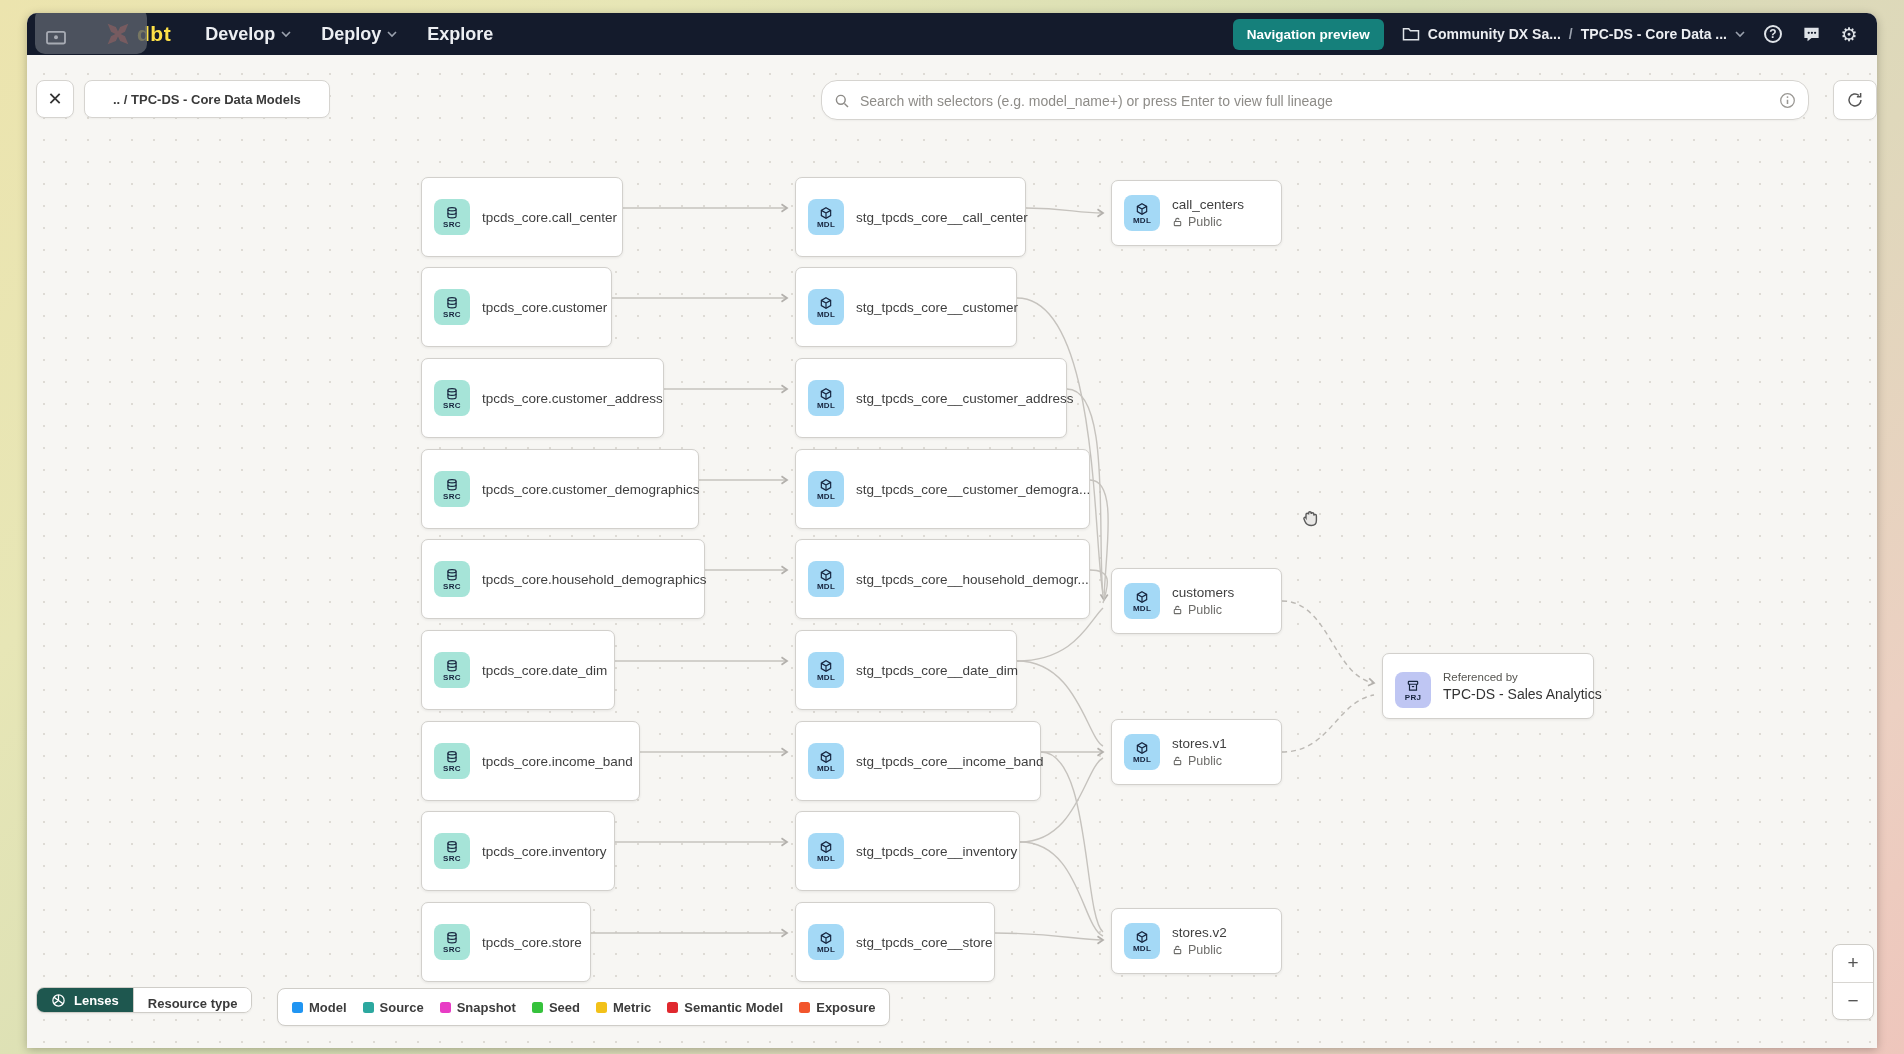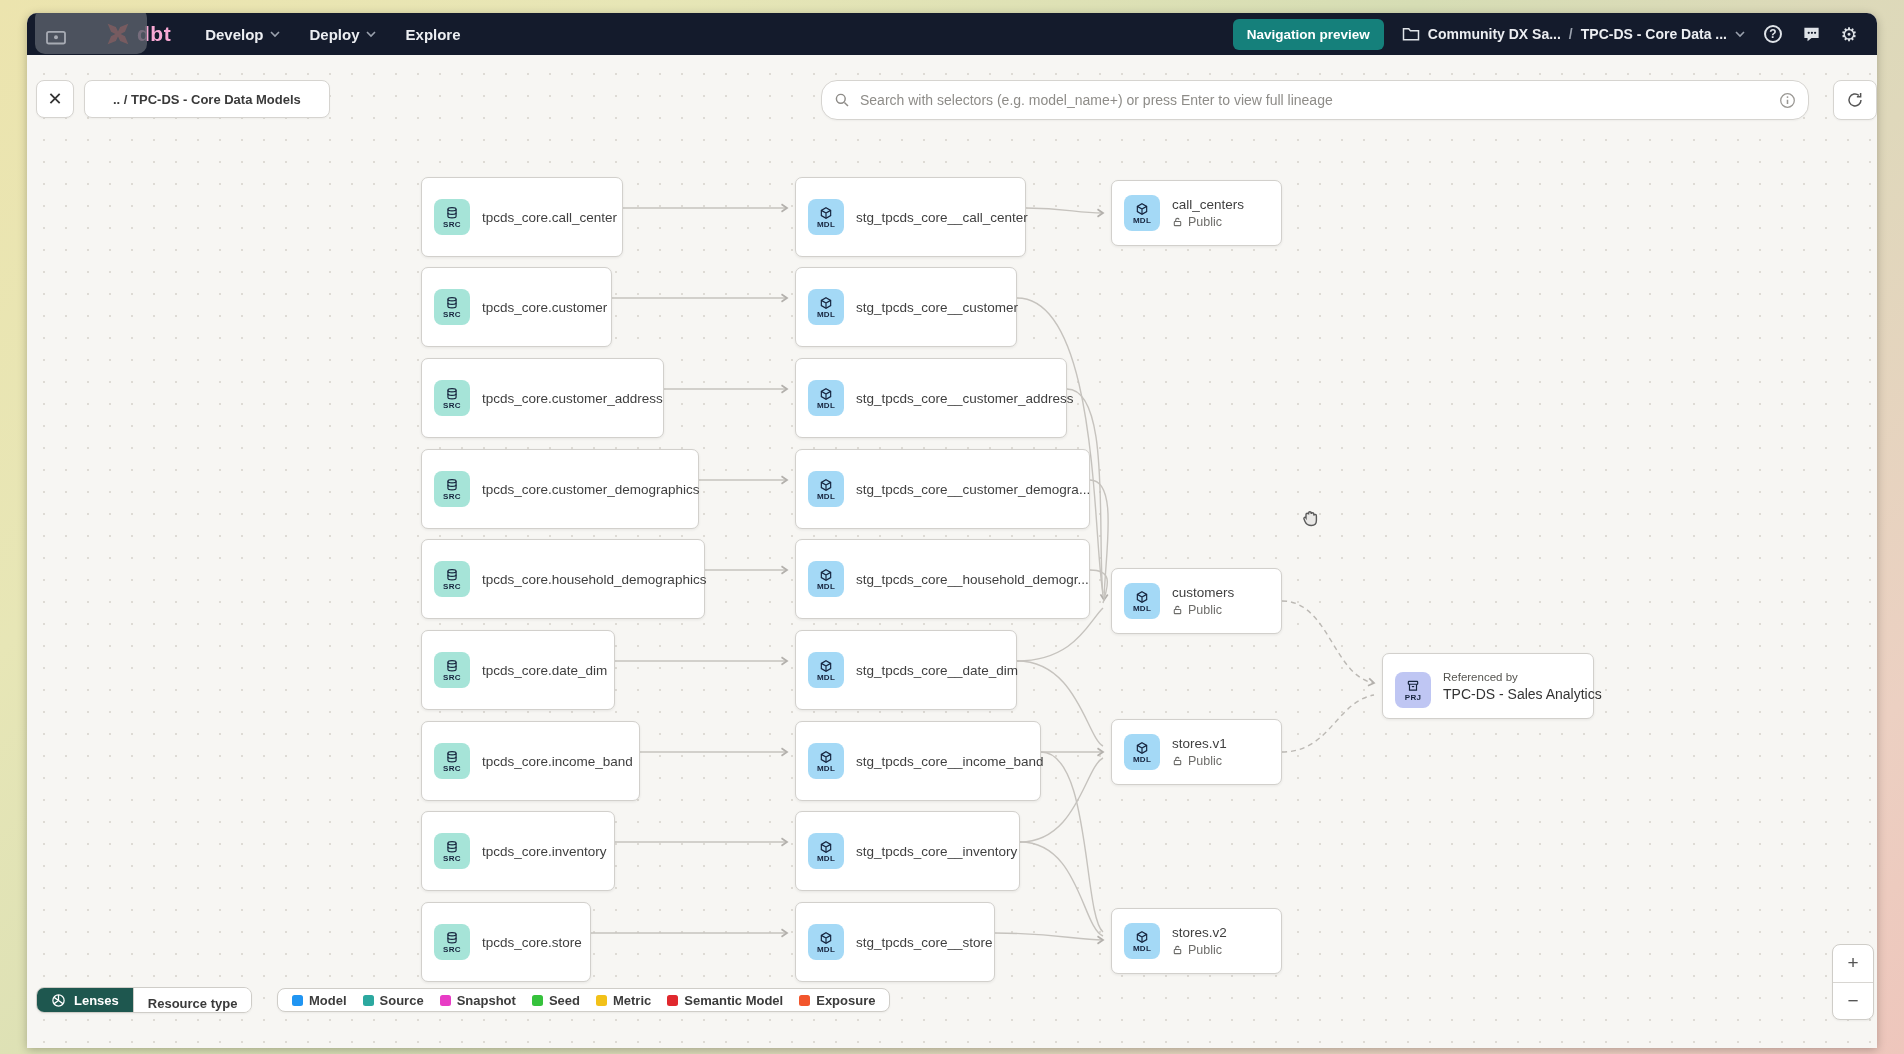--- a/index.html
+++ b/index.html
@@ -12,23 +12,23 @@
     position:absolute; left:27px; top:13px; width:1850px; height:1035px;
     border-radius:10px 10px 0 0; overflow:hidden; background:#f7f6f3;
     box-shadow:0 2px 10px rgba(0,0,0,.25);
   }
   
   .nav {
     position:absolute; left:0; top:0; right:0; height:42px; background:#141b2c;
     display:flex; align-items:center; padding:0 18px; color:#e8eaee;
   }
   .brand { display:flex; align-items:center; gap:6px; margin-left:60px; margin-right:34px; }
-  .brand-name { font-size:21px; font-weight:bold; color:#f9a8d4; letter-spacing:.5px; }
+  .brand-name { font-size:21px; font-weight:bold; color:#fde047; letter-spacing:.5px; }
   .nav-menu { display:flex; align-items:center; gap:30px; }
-  .nav-item { display:flex; align-items:center; gap:6px; font-size:15px; font-weight:bold; color:#eceef2; cursor:pointer; }
+  .nav-item { display:flex; align-items:center; gap:6px; font-size:18px; font-weight:bold; color:#eceef2; cursor:pointer; }
   .chev { width:10px; height:7px; }
   .nav-right { margin-left:auto; display:flex; align-items:center; gap:18px; }
   .preview-badge { background:#15807b; color:#fff; font-size:13.5px; font-weight:bold;
     padding:8px 14px; border-radius:6px; }
   .nav-crumbs { display:flex; align-items:center; gap:8px; font-size:14px; font-weight:bold; color:#eceef2; }
   .nav-icon { width:20px; height:20px; display:flex; align-items:center; justify-content:center; color:#dfe3e8; }
   .help-circle { width:18px; height:18px; border:2px solid #dfe3e8; border-radius:50%;
     font-size:12px; font-weight:bold; display:flex; align-items:center; justify-content:center; }
   
   .artifact { position:absolute; left:8px; top:-5px; width:112px; height:46px;
@@ -41,22 +41,22 @@
     background-size:22px 22px; background-position:6px 8px;
   }
   .edges { position:absolute; left:0; top:0; pointer-events:none; }
   
   .tb-btn { position:absolute; background:#fff; border:1px solid #d6d4d0; border-radius:8px;
     display:flex; align-items:center; justify-content:center; cursor:pointer;
     box-shadow:0 1px 2px rgba(0,0,0,.04); }
   .close-btn { left:9px; top:25px; width:38px; height:38px; font-size:18px; color:#333; }
   .crumb-chip { left:57px; top:25px; height:38px; padding:0 28px; font-size:13px; font-weight:bold; color:#3a3a3a; }
   .searchbar { position:absolute; left:794px; top:25px; width:988px; height:40px; background:#fff;
-    border:1px solid #d6d4d0; border-radius:16px; display:flex; align-items:center;
-    padding:16px 12px; gap:10px; box-shadow:0 1px 2px rgba(0,0,0,.04); }
+    border:1px solid #d6d4d0; border-radius:16px; display:flex; align-items:flex-end;
+    padding:10px 12px; gap:10px; box-shadow:0 1px 2px rgba(0,0,0,.04); }
   .searchbar input { flex:1; border:none; outline:none; font-size:14px; color:#333;
     font-family:"Liberation Sans",sans-serif; background:transparent; }
   .searchbar input::placeholder { color:#8e8c88; }
   .refresh-btn { left:1806px; top:25px; width:44px; height:40px; }
   
   .node { position:absolute; height:80px; background:#fff; border:1px solid #d2d0cc;
     border-radius:7px; display:flex; align-items:center; gap:12px; padding:0 12px;
     box-shadow:0 1px 3px rgba(0,0,0,.07); cursor:pointer; white-space:nowrap; }
   .node.tall { height:66px; }
   .tile { width:36px; height:36px; border-radius:8px; flex:none;
@@ -70,21 +70,21 @@
   .node-sub { display:flex; align-items:center; gap:5px; font-size:12.5px; color:#6e6d6a; margin-top:3px; }
   .node-col { display:flex; flex-direction:column; justify-content:center; }
   .prj-caption { font-size:11.5px; color:#55544f; }
   .prj-name { font-size:14px; color:#333; margin-top:3px; }
   
   .lens-group { position:absolute; left:9px; top:932px; height:26px; display:flex;
     border-radius:8px; overflow:hidden; border:1px solid #cfcdc8; box-shadow:0 1px 2px rgba(0,0,0,.05); }
   .lens-seg { display:flex; align-items:center; gap:8px; padding:0 14px; font-size:13px; cursor:pointer; }
   .lens-dark { background:#1e574f; color:#fff; font-weight:bold; }
   .lens-light { background:#fff; color:#3a3a3a; font-weight:bold; border-left:1px solid #cfcdc8;flex-direction:column; }
-  .legend { position:absolute; left:250px; top:933px; height:24px; background:#fff;
+  .legend { position:absolute; left:250px; top:933px; height:38px; background:#fff;
     border:1px solid #cfcdc8; border-radius:8px; display:flex; align-items:center;
     gap:16px; padding:0 14px; box-shadow:0 1px 2px rgba(0,0,0,.05); }
   .legend-item { display:flex; align-items:center; gap:6px; font-size:13px; font-weight:bold; color:#3c3c3c; }
   .sq { width:11px; height:11px; border-radius:2.5px; }
   .zoomctl { position:absolute; left:1805px; top:889px; width:42px; height:76px; background:#fff;
     border:1px solid #cfcdc8; border-radius:8px; display:flex; flex-direction:column;
     box-shadow:0 1px 2px rgba(0,0,0,.05); }
   .zoomctl button { flex:1; border:none; background:transparent; font-size:19px; color:#555;
     cursor:pointer; font-family:"Liberation Sans",sans-serif; }
   .zoomctl .divider { height:1px; background:#d8d6d2; }

